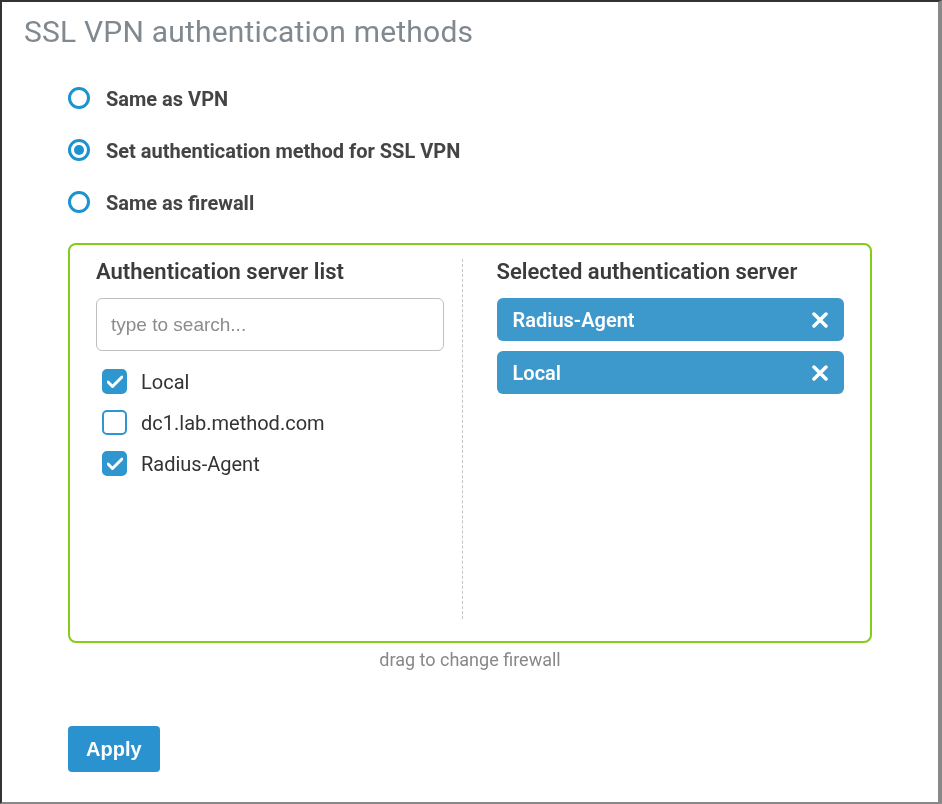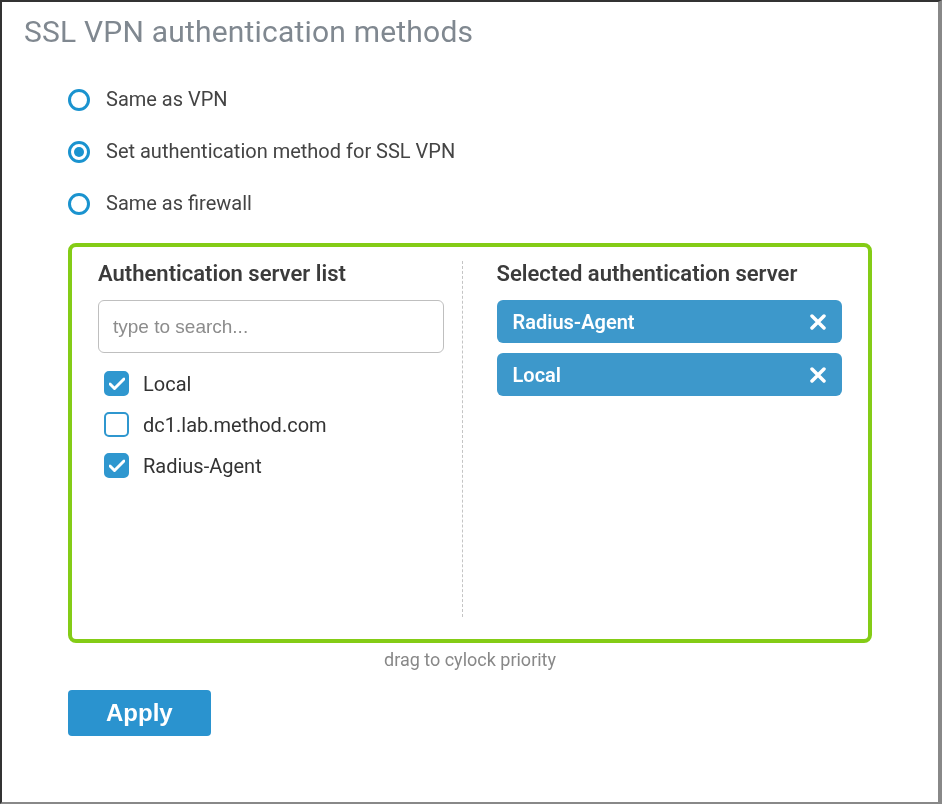--- a/index.html
+++ b/index.html
@@ -21,23 +21,24 @@
     color: #808890;
     padding: 12px 16px 8px 22px;
     letter-spacing: 0.2px;
   }
   .content {
     padding: 30px 66px 20px 66px;
   }
   .radio-group { margin-bottom: 25px; }
   .radio-line {
     display: flex;
-    align-items: flex-end;
+    align-items: flex-start;
     margin-bottom: 28px;
     cursor: pointer;
+    font-weight: bold;
   }
   .radio-outer {
     width: 22px;
     height: 22px;
     border: 3px solid #1a93cf;
     border-radius: 50%;
     margin-right: 16px;
     display: flex;
     align-items: center;
     justify-content: center;
@@ -49,21 +50,21 @@
     background: #1a93cf;
     border-radius: 50%;
     display: none;
   }
   .radio-line.selected .radio-inner { display: block; }
   .radio-label {
     font-size: 20px;
     color: #444;
   }
   .panel {
-    border: 4px solid #84cc16;
+    border: 2px solid #84cc16;
     border-radius: 8px;
     padding: 14px 22px 22px 22px;
     display: flex;
     gap: 0;
     position: relative;
     height: 400px;
   }
   .col {
     flex: 1;
     padding: 0 8px;
@@ -143,24 +144,25 @@
     font-size: 18px;
     margin-top: 6px;
     margin-bottom: 20px;
   }
   .apply-btn {
     background: #2a93cf;
     color: #fff;
     border: none;
     border-radius: 4px;
     height: 46px;
-    padding: 0 38px;
-    font-size: 24px;
+    padding: 0 18px;
+    font-size: 20px;
     font-weight: 700;
     cursor: pointer;
+    margin-top: 36px;
   }
 </style>
 </head>
 <body>
 
 <div class="page-title">SSL VPN authentication methods</div>
 
 <div class="content">
 
   <div class="radio-group">
@@ -222,17 +224,17 @@
         <span>Local</span>
         <span class="sel-remove">
           <svg width="16" height="16" viewBox="0 0 16 16">
               <path d="M2 2 L14 14 M14 2 L2 14" stroke="#fff" stroke-width="3.5" stroke-linecap="round"></path>
             </svg>
         </span>
       </div>
     </div>
   </div>
 
-  <div class="hint">drag to cylock priority</div>
+  <div class="hint">drag to change firewall</div>
 
   <button class="apply-btn">Apply</button>
 
 </div>
 
 </body></html>

